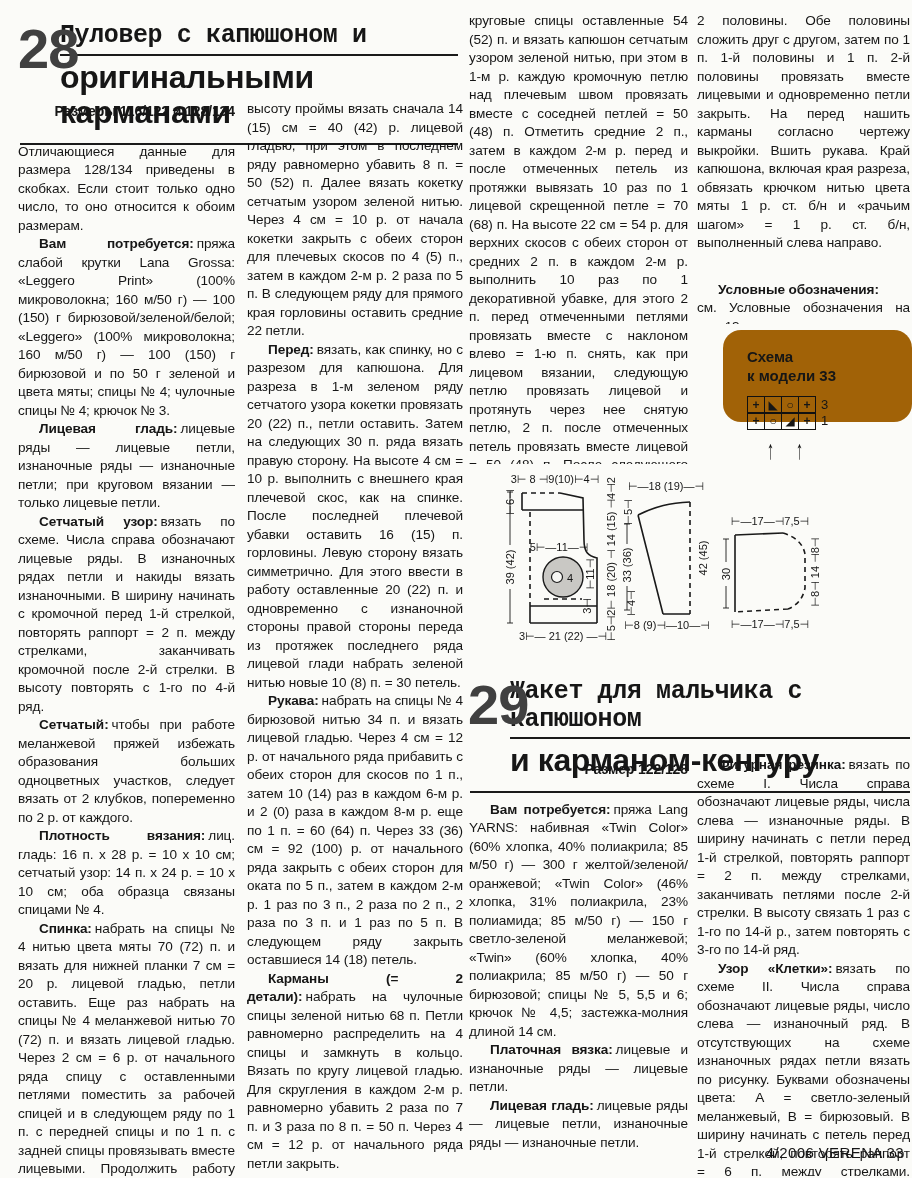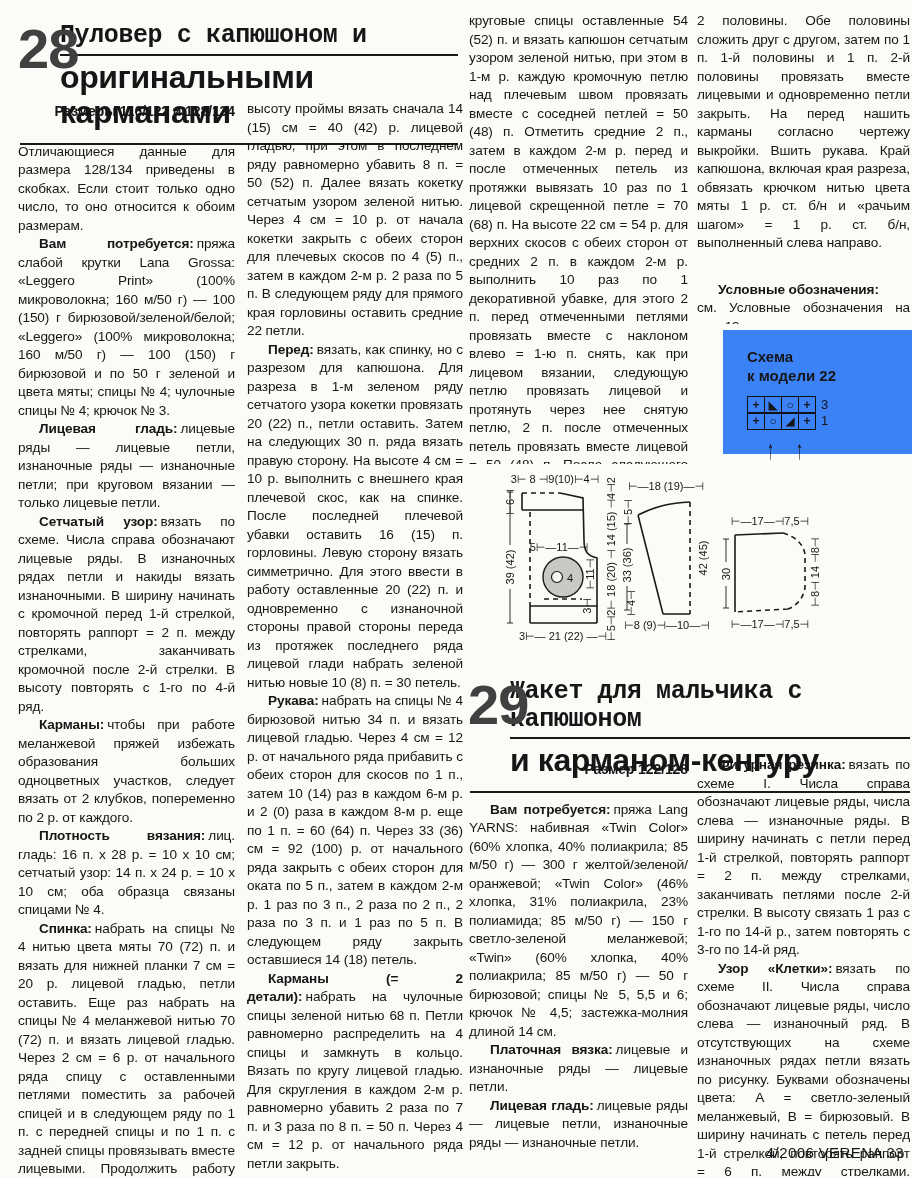--- a/index.html
+++ b/index.html
@@ -39,22 +39,23 @@
   #col29a{left:469px;top:760px;width:219px;height:416px;}
   #col29b{left:697px;top:756px;width:213px;height:420px;}
   .colhead{font-weight:bold;font-size:14px;margin:0 0 22px 0;text-align:right;}
   .para{margin:0;}
   .lead{font-weight:bold;padding-right:3px;padding-left:21px;}
   .lead:empty{padding:0;}
   .lead-block{display:block;padding-right:0;text-align:left;margin-top:28px;}
   .mt{margin-top:19px;}
   
   #legend{
-    position:absolute;left:723px;top:330px;width:189px;height:124px;
-    background:#3b82f6;
+    position:absolute;left:723px;top:330px;width:189px;height:92px;
+    background:#a16207;
+    border-radius:18px;
   }
   .legend-title{font-weight:bold;font-size:15px;line-height:19px;margin:17px 0 0 24px;}
   .symgrid{margin:11px 0 0 24px;}
   .symrow{height:17px;white-space:nowrap;}
   .symrow + .symrow{margin-top:-1px;}
   .cell{
     display:inline-block;width:16px;height:16px;margin-right:-1px;
     border:1px solid #111;box-sizing:content-box;
     text-align:center;line-height:16px;font-size:12px;font-weight:bold;
     vertical-align:top;
@@ -84,21 +85,21 @@
   <div class="art-title1">Пуловер с капюшоном и</div>
   <div class="art-title2">оригинальными карманами</div>
 </div>
 
 <div class="col" id="col1">
   <div class="colhead">Размеры 116/122 и 128/134</div>
   <p class="para"><span class="lead"></span><span>Отличающиеся данные для размера 128/134 приведены в скобках. Если стоит только одно число, то оно относится к обоим размерам.</span></p>
   <p class="para"><span class="lead">Вам потребуется:</span><span>пряжа слабой крутки Lana Grossa: «Leggero Print» (100% микроволокна; 160 м/50 г) — 100 (150) г бирюзовой/зеленой/белой; «Leggero» (100% микроволокна; 160 м/50 г) — 100 (150) г бирюзовой и по 50 г зеленой и цвета мяты; спицы № 4; чулочные спицы № 4; крючок № 3.</span></p>
   <p class="para"><span class="lead">Лицевая гладь:</span><span>лицевые ряды — лицевые петли, изнаночные ряды — изнаночные петли; при круговом вязании — только лицевые петли.</span></p>
   <p class="para"><span class="lead">Сетчатый узор:</span><span>вязать по схеме. Числа справа обозначают лицевые ряды. В изнаночных рядах петли и накиды вязать изнаночными. В ширину начинать с кромочной перед 1-й стрелкой, повторять раппорт = 2 п. между стрелками, заканчивать кромочной после 2-й стрелки. В высоту повторять с 1-го по 4-й ряд.</span></p>
-  <p class="para"><span class="lead">Карманы:</span><span>чтобы при работе меланжевой пряжей избежать образования больших одноцветных участков, следует вязать от 2 клубков, попеременно по 2 р. от каждого.</span></p>
+  <p class="para"><span class="lead">Сетчатый:</span><span>чтобы при работе меланжевой пряжей избежать образования больших одноцветных участков, следует вязать от 2 клубков, попеременно по 2 р. от каждого.</span></p>
   <p class="para"><span class="lead">Плотность вязания:</span><span>лиц. гладь: 16 п. х 28 р. = 10 х 10 см; сетчатый узор: 14 п. х 24 р. = 10 х 10 см; оба образца связаны спицами № 4.</span></p>
   <p class="para"><span class="lead">Спинка:</span><span>набрать на спицы № 4 нитью цвета мяты 70 (72) п. и вязать для нижней планки 7 см = 20 р. лицевой гладью, петли оставить. Еще раз набрать на спицы № 4 меланжевой нитью 70 (72) п. и вязать лицевой гладью. Через 2 см = 6 р. от начального ряда спицу с оставленными петлями поместить за рабочей спицей и в следующем ряду по 1 п. с передней спицы и по 1 п. с задней спицы провязывать вместе лицевыми. Продолжить работу лицевой гладью меланжевой нитью. Через 18 (20) см = 50 (56) р. от нижней планки закрыть с обеих сторон для пройм по 2 п., затем в каждом 2-м р. еще 4 раза по 1 п. = 58 (60) п. На</span></p>
 </div>
 
 <div class="col" id="col2">
   <p class="para"><span class="lead"></span><span>высоту проймы вязать сначала 14 (15) см = 40 (42) р. лицевой гладью, при этом в последнем ряду равномерно убавить 8 п. = 50 (52) п. Далее вязать кокетку сетчатым узором зеленой нитью. Через 4 см = 10 р. от начала кокетки закрыть с обеих сторон для плечевых скосов по 4 (5) п., затем в каждом 2-м р. 2 раза по 5 п. В следующем ряду для прямого края горловины оставить средние 22 петли.</span></p>
   <p class="para"><span class="lead">Перед:</span><span>вязать, как спинку, но с разрезом для капюшона. Для разреза в 1-м зеленом ряду сетчатого узора кокетки провязать 20 (22) п., петли оставить. Затем на следующих 30 п. ряда вязать правую сторону. На высоте 4 см = 10 р. выполнить с внешнего края плечевой скос, как на спинке. После последней плечевой убавки оставить 16 (15) п. горловины. Левую сторону вязать симметрично. Для этого ввести в работу оставленные 20 (22) п. и одновременно с изнаночной стороны правой стороны переда из протяжек последнего ряда лицевой глади набрать зеленой нитью новые 10 (8) п. = 30 петель.</span></p>
   <p class="para"><span class="lead">Рукава:</span><span>набрать на спицы № 4 бирюзовой нитью 34 п. и вязать лицевой гладью. Через 4 см = 12 р. от начального ряда прибавить с обеих сторон для скосов по 1 п., затем 10 (14) раз в каждом 6-м р. и 2 (0) раза в каждом 8-м р. еще по 1 п. = 60 (64) п. Через 33 (36) см = 92 (100) р. от начального ряда закрыть с обеих сторон для оката по 5 п., затем в каждом 2-м р. 1 раз по 3 п., 2 раза по 2 п., 2 раза по 3 п. и 1 раз по 5 п. В следующем ряду закрыть оставшиеся 14 (18) петель.</span></p>
   <p class="para"><span class="lead">Карманы (= 2 детали):</span><span>набрать на чулочные спицы зеленой нитью 68 п. Петли равномерно распределить на 4 спицы и замкнуть в кольцо. Вязать по кругу лицевой гладью. Для скругления в каждом 2-м р. равномерно убавить 2 раза по 7 п. и 3 раза по 8 п. = 50 п. Через 4 см = 12 р. от начального ряда петли закрыть.</span></p>
   <p class="para"><span class="lead">Сборка:</span><span>детали наколоть на выкройку, увлажнить и оставить до высыхания. Выполнить швы. По краю горловины взять на</span></p>
@@ -109,21 +110,21 @@
 </div>
 
 <div class="col" id="col4">
   <p class="para"><span class="lead"></span><span>2 половины. Обе половины сложить друг с другом, затем по 1 п. 1-й половины и 1 п. 2-й половины провязать вместе лицевыми и одновременно петли закрыть. На перед нашить карманы согласно чертежу выкройки. Вшить рукава. Край капюшона, включая края разреза, обвязать крючком нитью цвета мяты 1 р. ст. б/н и «рачьим шагом» = 1 р. ст. б/н, выполненный слева направо.</span></p>
   <p class="para mt"><span class="lead lead-block">Условные обозначения:</span><span>см. Условные обозначения на стр. 13.</span></p>
 </div>
 
 <div id="legend">
   <div class="legend-title">
     <div>Схема</div>
-    <div>к модели 22</div>
+    <div>к модели 33</div>
   </div>
   <div class="symgrid">
     <div class="symrow"><span class="cell">+</span><span class="cell">◣</span><span class="cell">○</span><span class="cell">+</span><span class="rownum">3</span></div>
     <div class="symrow"><span class="cell">+</span><span class="cell">○</span><span class="cell">◢</span><span class="cell">+</span><span class="rownum">1</span></div>
   </div>
   <div class="legend-arrows"><span>↑</span><span>↑</span></div>
 </div>
 
 <svg id="diagram" viewBox="0 0 452 206">
 

